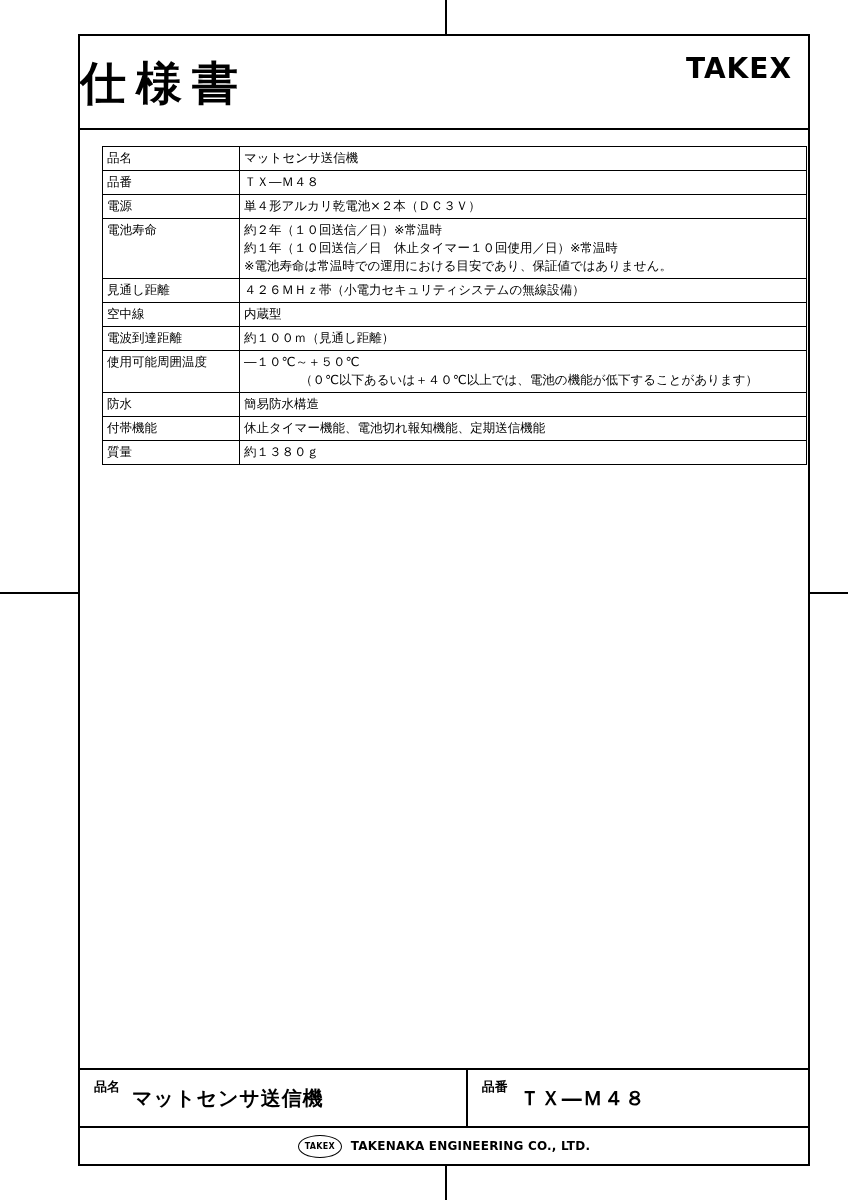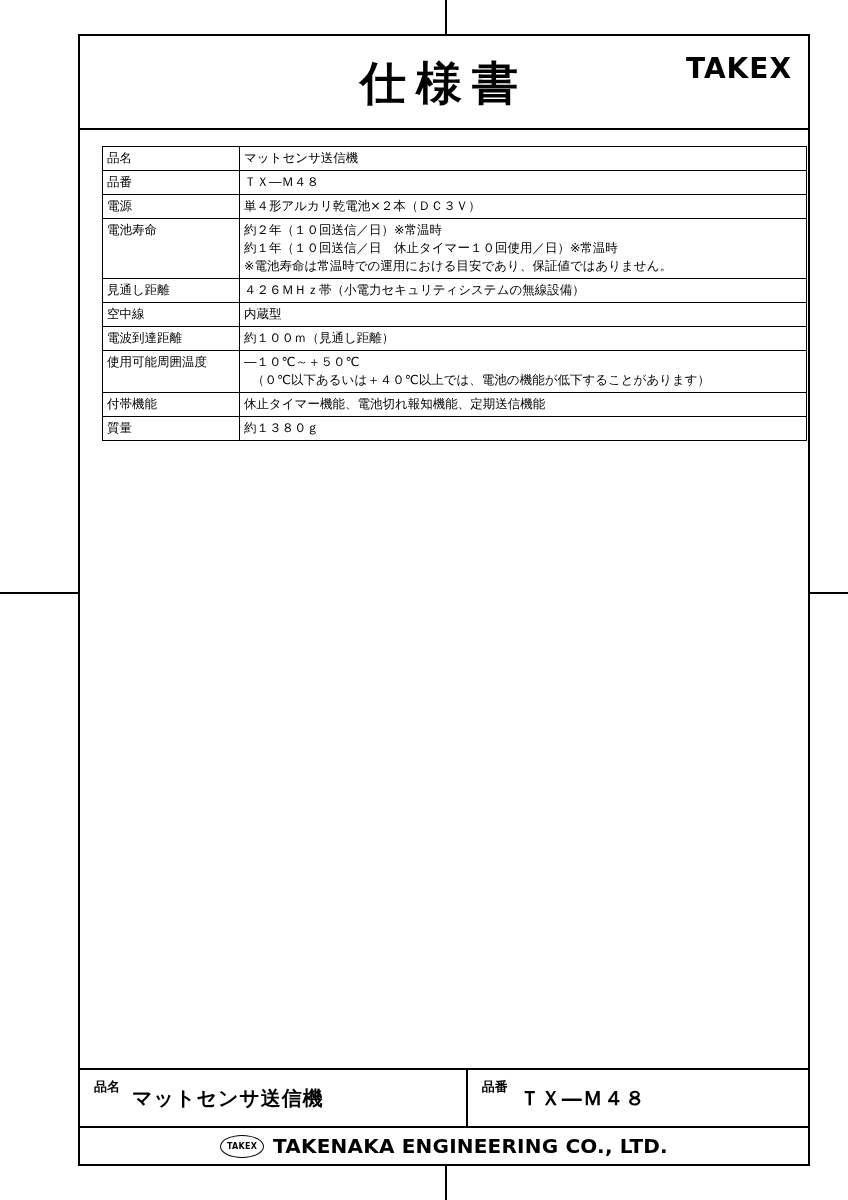--- a/index.html
+++ b/index.html
@@ -46,21 +46,21 @@
     width: 100%;
     height: 94px;
     border-bottom: 2px solid #000;
     box-sizing: border-box;
   }
   .doc-title {
     position: absolute;
     left: 0;
     right: 0;
     top: 18px;
-    text-align: center;
+    text-align: left;
     font-family: "DejaVu Sans", sans-serif;
     font-size: 46px;
     font-weight: bold;
     letter-spacing: 10px;
     line-height: 58px;
   }
   .brand-logo {
     position: absolute;
     right: 16px;
     top: 16px;
@@ -88,21 +88,21 @@
     font-family: "DejaVu Sans", sans-serif;
   }
   .spec-table td.label {
     width: 128px;
   }
   .spec-table td.value {
     width: 558px;
   }
   .vline { display: block; white-space: pre; }
   .vline.indent2 { padding-left: 108px; }
-  .vline.indent3 { padding-left: 8px; }
+  .vline.indent3 { padding-left: 8px; margin-left: 48px; }
   .lbl-sub { display: block; }
 
   
   .blank-region {
     position: absolute;
     left: 0;
     top: 545px;
     width: 100%;
     height: 480px;
   }
@@ -168,21 +168,21 @@
     align-items: center;
     justify-content: center;
     font-family: "DejaVu Sans", sans-serif;
     font-size: 8px;
     font-weight: bold;
     margin-right: 9px;
     letter-spacing: 0.3px;
   }
   .footer-company {
     font-family: "DejaVu Sans", sans-serif;
-    font-size: 20px;
+    font-size: 12px;
     font-weight: bold;
     letter-spacing: 0.2px;
   }
 
   
   .page-code {
     position: absolute;
     right: 6px;
     top: 1236px;
     font-family: "DejaVu Sans", sans-serif;
@@ -264,20 +264,28 @@
             <span class="vline">約１００ｍ（見通し距離）</span>
           </td>
         </tr>
         <tr>
           <td class="label">
             <span class="lbl-sub">使用可能周囲温度</span>
           </td>
           <td class="value">
             <span class="vline">―１０℃～＋５０℃</span>
             <span class="vline indent3">（０℃以下あるいは＋４０℃以上では、電池の機能が低下することがあります）</span>
+          </td>
+        </tr>
+        <tr>
+          <td class="label">
+            <span class="lbl-sub">防水</span>
+          </td>
+          <td class="value">
+            <span class="vline">簡易防水構造</span>
           </td>
         </tr>
         <tr>
           <td class="label">
             <span class="lbl-sub">付帯機能</span>
           </td>
           <td class="value">
             <span class="vline">休止タイマー機能、電池切れ報知機能、定期送信機能</span>
           </td>
         </tr>

